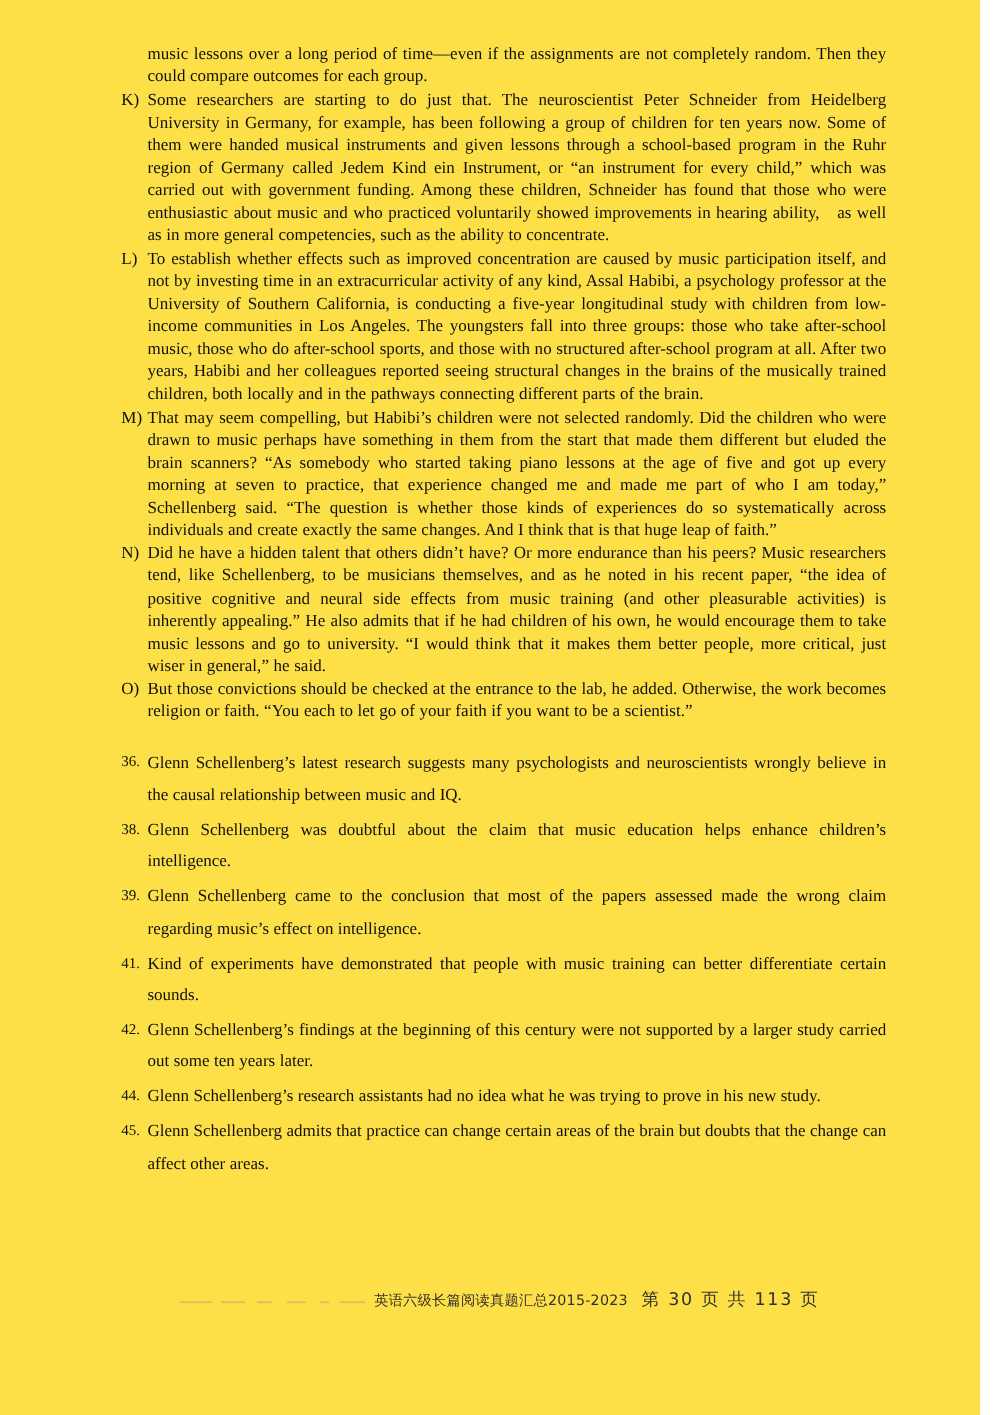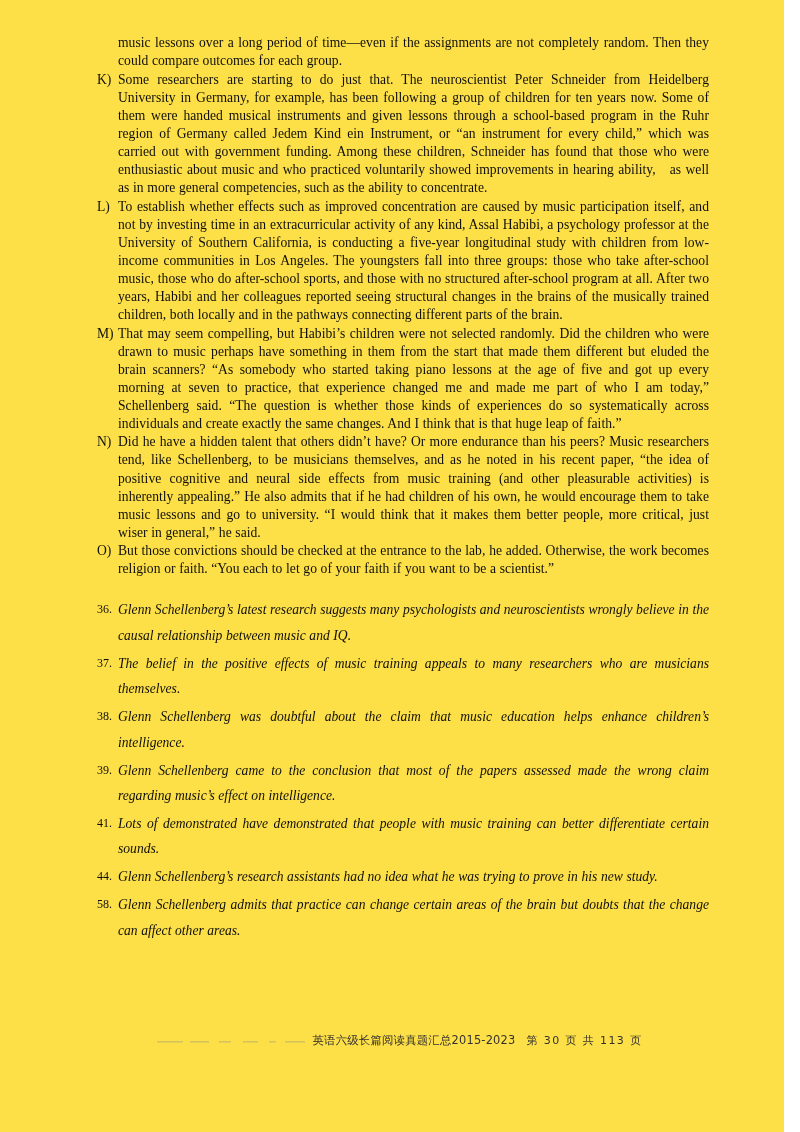--- a/index.html
+++ b/index.html
@@ -85,21 +85,21 @@
   }
   .qitem .qnum {
     position: absolute;
     left: 0;
     top: 0;
     width: 19px;
     text-align: left;
     font-size: 12px;
     line-height: 25.6px;
   }
-  .qitem .qbody { display: block; font-style: italic; }
+  .qitem .qbody { display: block; }
   .qitem .qbody::after {
     content: "";
     display: inline-block;
     width: 100%;
   }
   .qitem .qbody.nojust::after { content: none; }
 
   
   .gap { display: inline-block; width: 14px; }
 
@@ -133,21 +133,21 @@
     background-position: 0 5px;
   }
   #footer .fnote {
     font-family: "DejaVu Sans", "Liberation Sans", sans-serif;
     font-size: 11.4px;
     color: #33302e;
     letter-spacing: 0.2px;
   }
   #footer .fpage {
     font-family: "DejaVu Sans", "Liberation Sans", sans-serif;
-    font-size: 11px;
+    font-size: 14px;
     color: #33302e;
     margin-left: 11px;
     letter-spacing: 1.4px;
   }
 </style>
 </head>
 <body>
 
 <div id="page">
 
@@ -183,50 +183,50 @@
       <span class="body nojust">But those convictions should be checked at the entrance to the lab, he added. Otherwise, the work becomes religion or faith. “You each to let go of your faith if you want to be a scientist.”</span>
     </div>
 
     <div id="questions">
 
       <div class="qitem">
         <span class="qnum">36.</span>
         <span class="qbody nojust">Glenn Schellenberg’s latest research suggests many psychologists and neuroscientists wrongly believe in the causal relationship between music and IQ.</span>
       </div>
 
-      <div class="qitem">
-        <span class="qnum">37.</span>
-        <span class="qbody nojust">The belief in the positive effects of music training appeals to many researchers who are musicians themselves.</span>
-      </div>
 
       <div class="qitem">
         <span class="qnum">38.</span>
         <span class="qbody nojust">Glenn Schellenberg was doubtful about the claim that music education helps enhance children’s intelligence.</span>
       </div>
 
       <div class="qitem">
         <span class="qnum">39.</span>
         <span class="qbody nojust">Glenn Schellenberg came to the conclusion that most of the papers assessed made the wrong claim regarding music’s effect on intelligence.</span>
       </div>
 
 
       <div class="qitem">
         <span class="qnum">41.</span>
-        <span class="qbody nojust">Lots of demonstrated have demonstrated that people with music training can better differentiate certain sounds.</span>
-      </div>
-
+        <span class="qbody nojust">Kind of experiments have demonstrated that people with music training can better differentiate certain sounds.</span>
+      </div>
+
+      <div class="qitem">
+        <span class="qnum">42.</span>
+        <span class="qbody nojust">Glenn Schellenberg’s findings at the beginning of this century were not supported by a larger study carried out some ten years later.</span>
+      </div>
 
 
       <div class="qitem">
         <span class="qnum">44.</span>
         <span class="qbody nojust">Glenn Schellenberg’s research assistants had no idea what he was trying to prove in his new study.</span>
       </div>
 
       <div class="qitem">
-        <span class="qnum">58.</span>
+        <span class="qnum">45.</span>
         <span class="qbody nojust">Glenn Schellenberg admits that practice can change certain areas of the brain but doubts that the change can affect other areas.</span>
       </div>
 
     </div>
   </div>
 
   <div id="footer">
     <span class="smudge"></span>
     <span class="fnote">英语六级长篇阅读真题汇总2015-2023</span>
     <span class="fpage">第 30 页 共 113 页</span>

